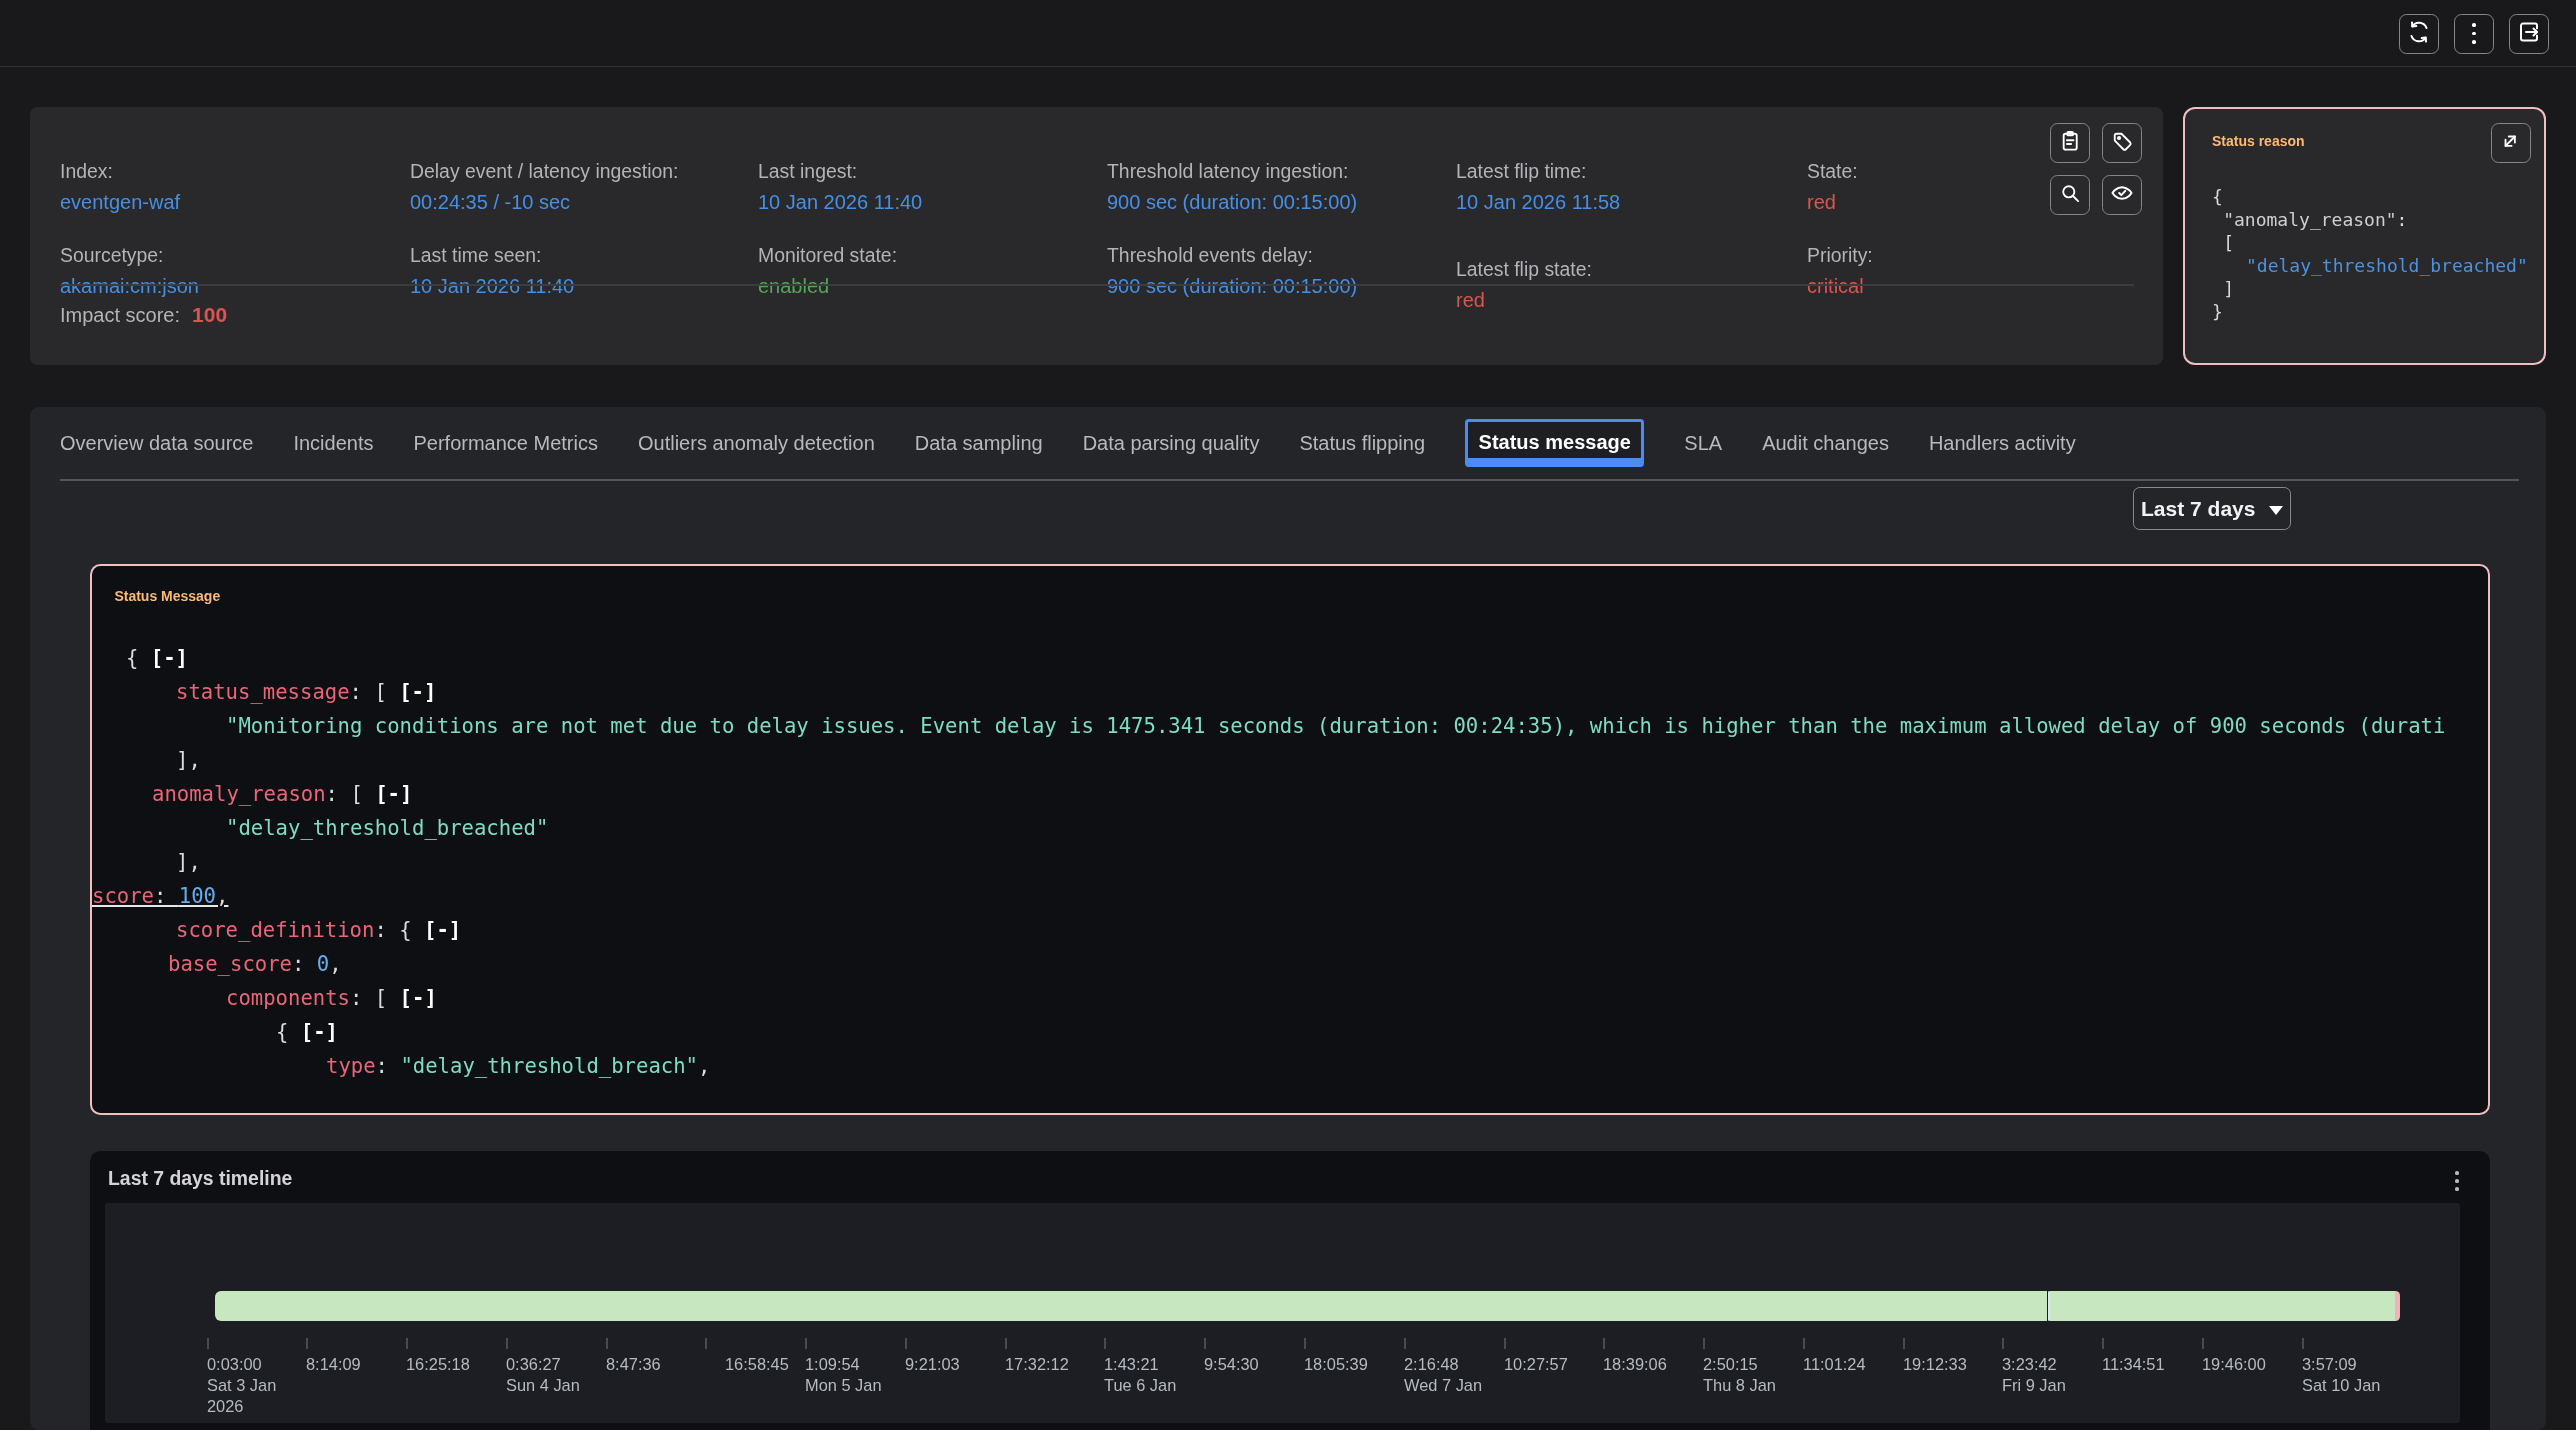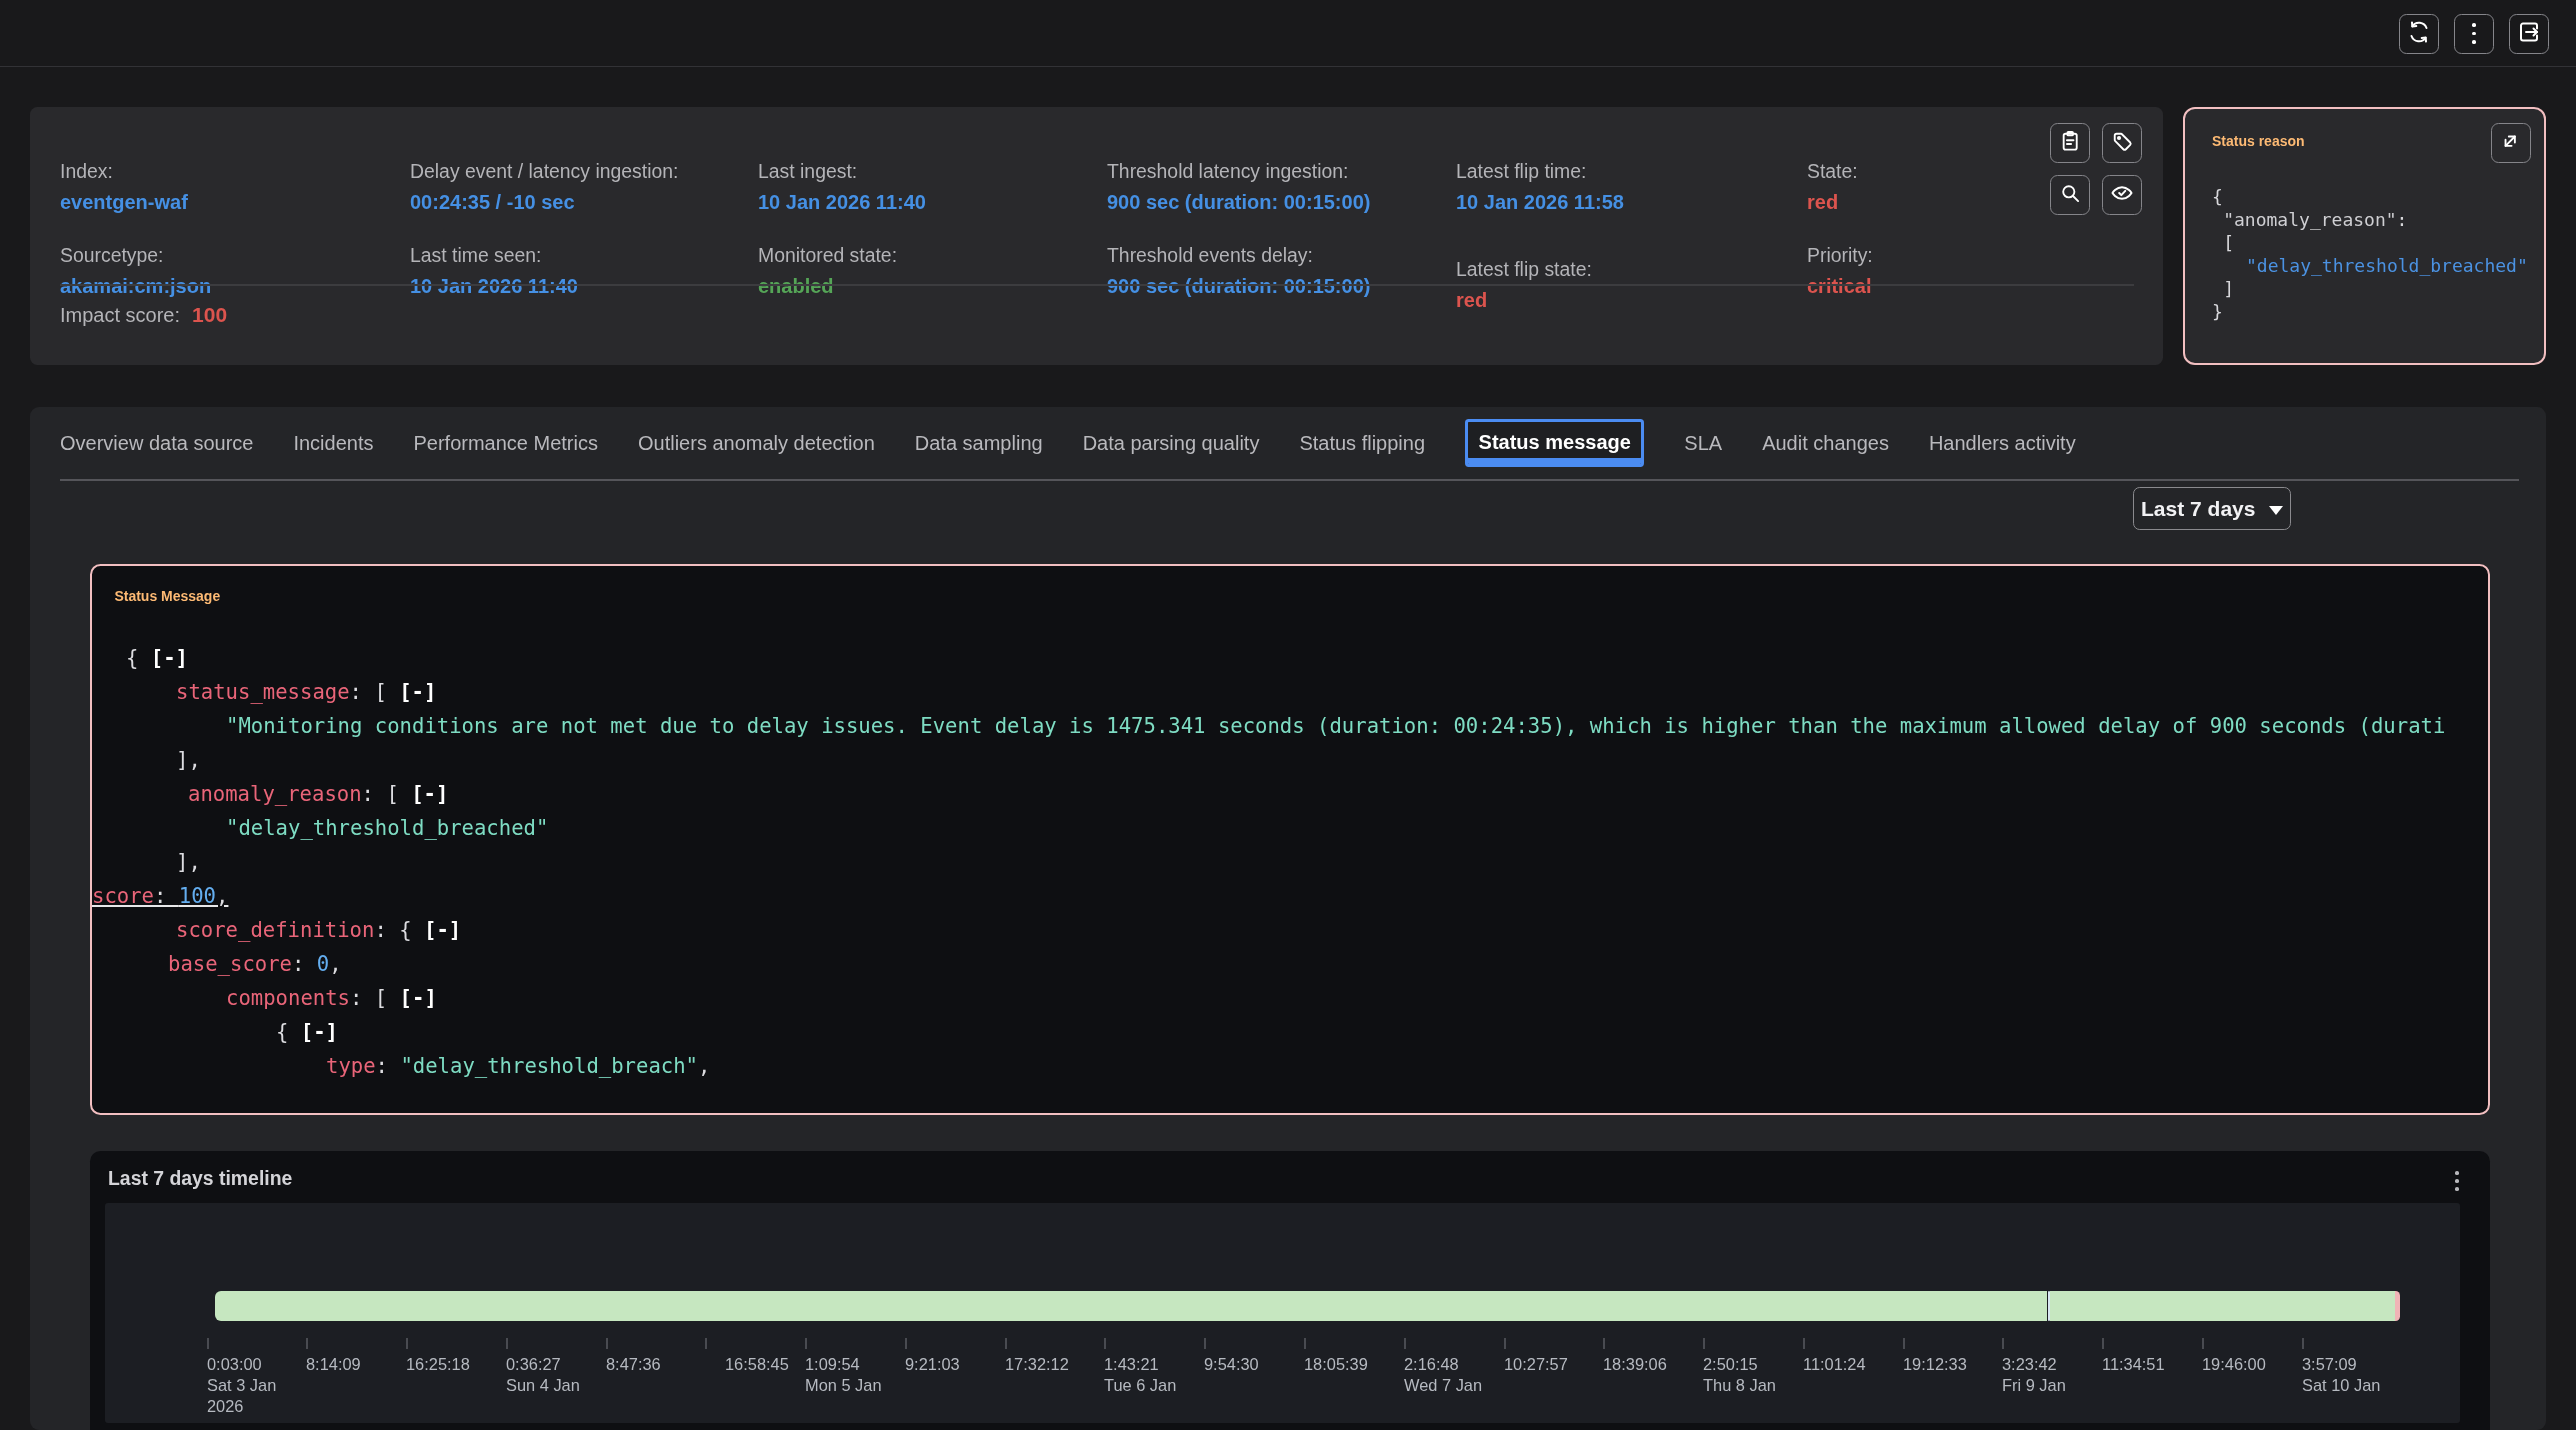--- a/index.html
+++ b/index.html
@@ -19,21 +19,21 @@
     display:flex; align-items:center; justify-content:center; cursor:pointer; padding:0; }
   .iconbtn svg { stroke:#ffffff; fill:none; stroke-width:2; stroke-linecap:round; stroke-linejoin:round; }
   .topbar-actions .iconbtn { width:40px; height:40px; }
   .kebab { display:flex; flex-direction:column; gap:4.5px; align-items:center; }
   .kebab i { width:3.7px; height:3.7px; border-radius:50%; background:#ffffff; }
   
   .info-card { position:absolute; left:30px; top:107px; width:2133px; height:258px;
     background:#29292c; border-radius:7.5px; }
   .field { position:absolute;margin-top:23px; }
   .field .flabel { font-size:19.4px; color:#b4b4b8; }
-  .field .fvalue { font-size:20px; font-weight:700; margin-top:8.2px; }
+  .field .fvalue { font-size:20px; font-weight:400; margin-top:8.2px; }
   .val-blue { color:#4590e4; } .val-green { color:#55a557; } .val-red { color:#dc544e; }
   .info-divider { position:absolute; left:30px; top:177px; width:2074px; height:1.5px; background:#3c3c3f; }
   .impact { position:absolute; left:30px; top:196px; font-size:20px; color:#b4b4b8; }
   .impact b { color:#dc544e; font-size:21px; margin-left:12px; font-weight:700; }
   .info-actions { position:absolute; left:2020px; top:15.7px; width:94px;
     display:grid; grid-template-columns:40px 40px; grid-auto-rows:40px; gap:12px; }
   .info-actions .iconbtn { width:40px; height:40px; }
   
   .sr-card { position:absolute; left:2183px; top:107px; width:363px; height:258px;
     background:#29292c; border:2.2px solid #f2bfc1; border-radius:12px; }
@@ -250,21 +250,21 @@
     <span class="caret"></span>
   </button>
 
   <div class="sm-panel">
     <div class="panel-title">Status Message</div>
     <div class="sm-json" id="sm-json">
         <div class="json-line" style="padding-left: 34px;"><span class="tk-punc">{ </span><span class="tk-toggle">[-]</span></div>
         <div class="json-line" style="padding-left: 84px;"><span class="tk-key">status_message</span><span class="tk-punc">: [ </span><span class="tk-toggle">[-]</span></div>
         <div class="json-line" style="padding-left: 134px;"><span class="tk-str">"Monitoring conditions are not met due to delay issues. Event delay is 1475.341 seconds (duration: 00:24:35), which is higher than the maximum allowed delay of 900 seconds (durati</span></div>
         <div class="json-line" style="padding-left: 84px;"><span class="tk-punc">],</span></div>
-        <div class="json-line" style="padding-left: 96px;"><span class="tk-key">anomaly_reason</span><span class="tk-punc">: [ </span><span class="tk-toggle">[-]</span></div>
+        <div class="json-line" style="padding-left: 60px;"><span class="tk-key">anomaly_reason</span><span class="tk-punc">: [ </span><span class="tk-toggle">[-]</span></div>
         <div class="json-line" style="padding-left: 134px;"><span class="tk-str">"delay_threshold_breached"</span></div>
         <div class="json-line" style="padding-left: 84px;"><span class="tk-punc">],</span></div>
         <div class="json-line" style=" text-decoration: underline;"><span class="tk-key">score</span><span class="tk-punc">: </span><span class="tk-num">100</span><span class="tk-punc">,</span></div>
         <div class="json-line" style="padding-left: 84px;"><span class="tk-key">score_definition</span><span class="tk-punc">: { </span><span class="tk-toggle">[-]</span></div>
         <div class="json-line" style="padding-left: 76px;"><span class="tk-key">base_score</span><span class="tk-punc">: </span><span class="tk-num">0</span><span class="tk-punc">,</span></div>
         <div class="json-line" style="padding-left: 134px;"><span class="tk-key">components</span><span class="tk-punc">: [ </span><span class="tk-toggle">[-]</span></div>
         <div class="json-line" style="padding-left: 184px;"><span class="tk-punc">{ </span><span class="tk-toggle">[-]</span></div>
         <div class="json-line" style="padding-left: 234px;"><span class="tk-key">type</span><span class="tk-punc">: </span><span class="tk-str">"delay_threshold_breach"</span><span class="tk-punc">,</span></div>
       </div>
   </div>

